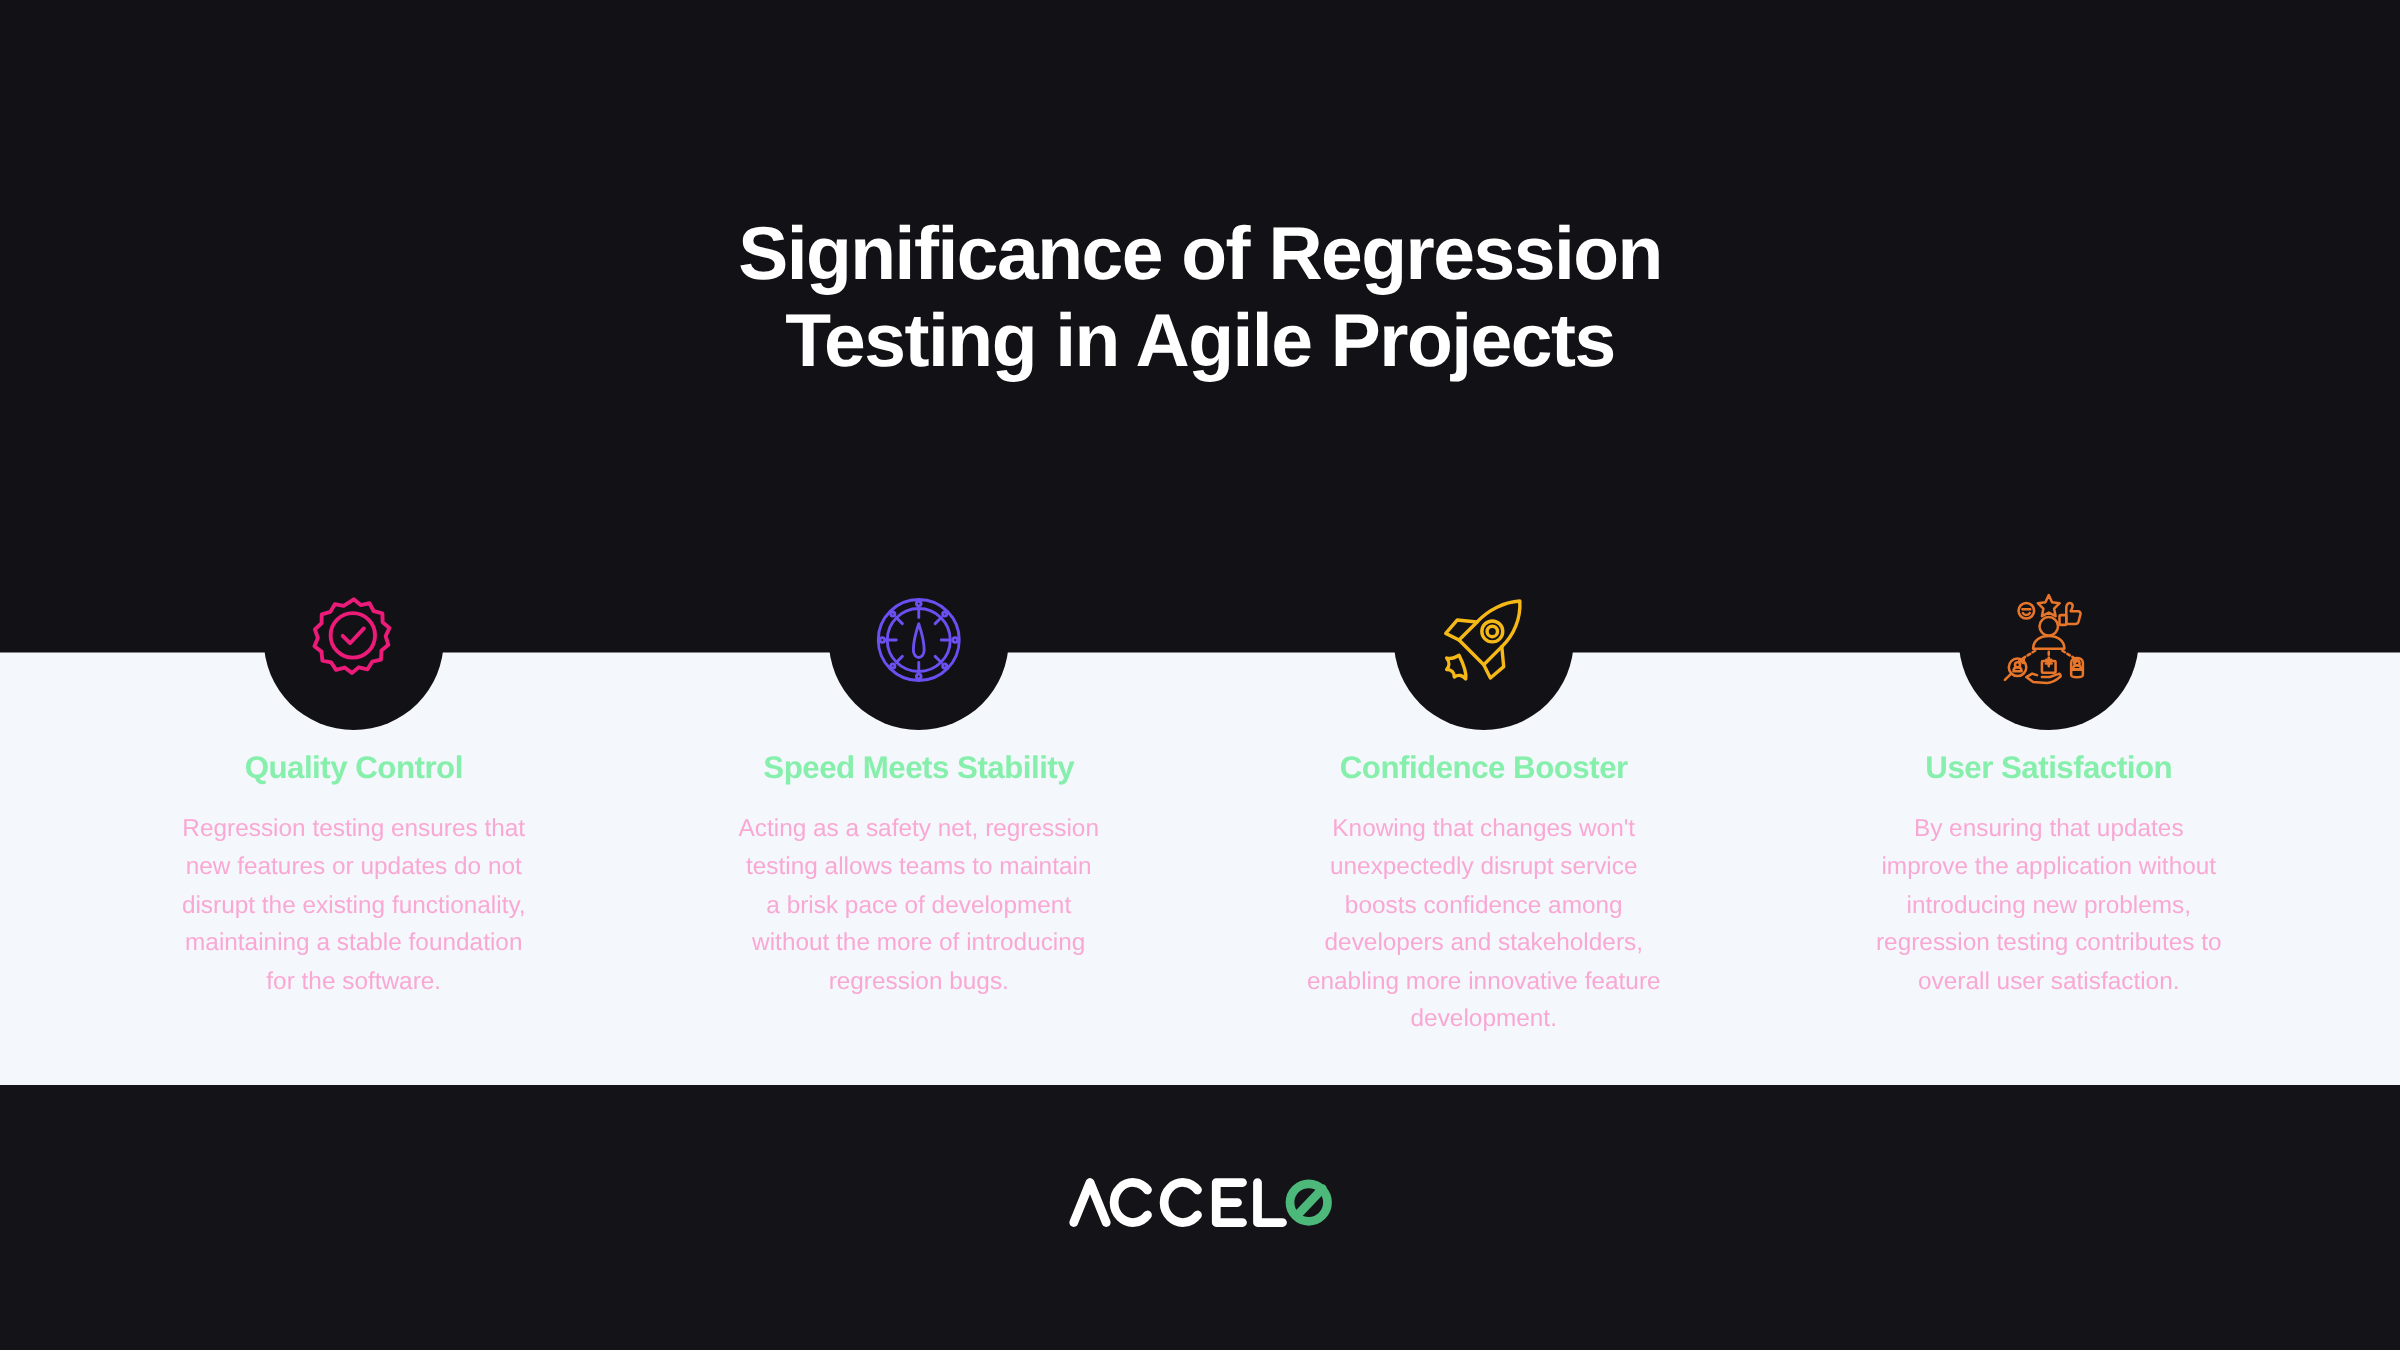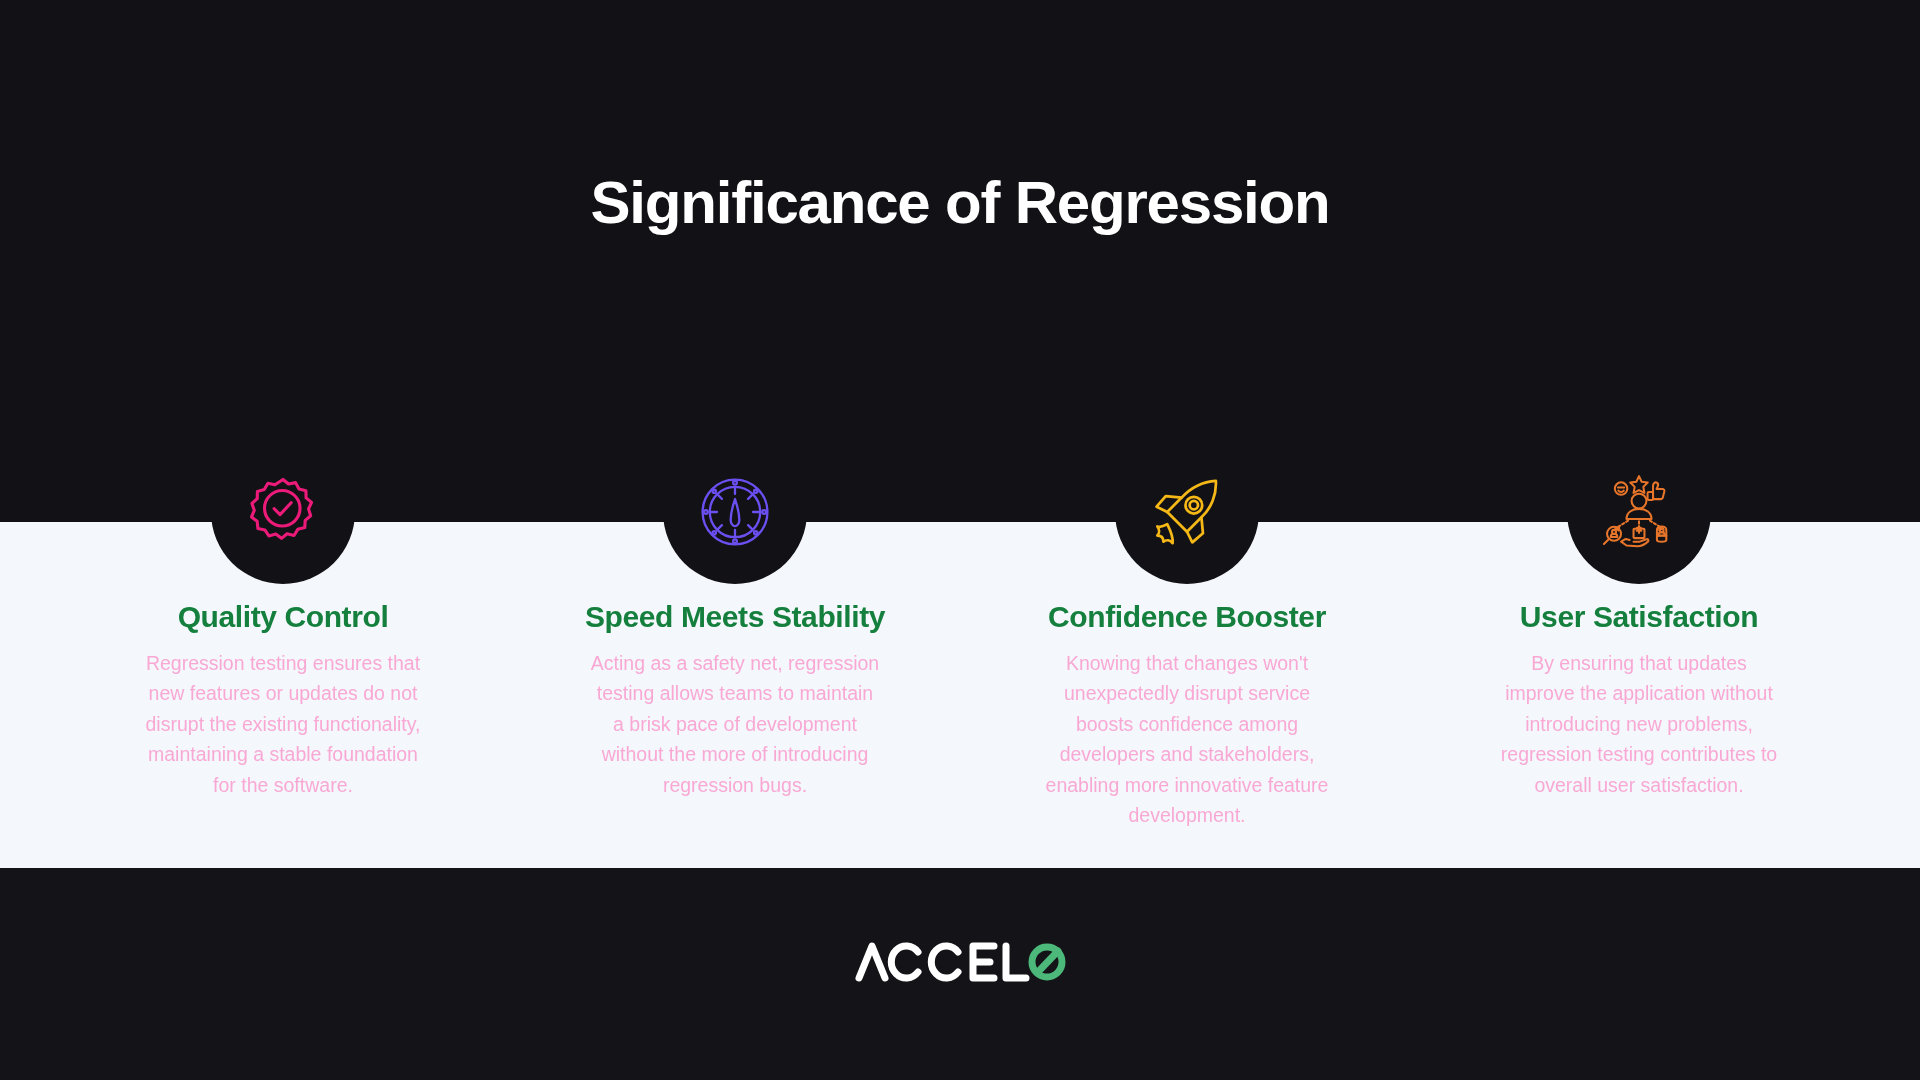--- a/index.html
+++ b/index.html
@@ -92,23 +92,23 @@
     justify-content: center;
   }
   .icon-disc svg { display: block; }
 
   .card-title {
     position: absolute;
     top: 600px;
     left: 0;
     width: 450px;
     text-align: center;
-    font-size: 30px;
+    font-size: 25px;
     font-weight: 700;
-    color: #15803d;
+    color: #86efac;
     letter-spacing: -0.4px;
   }
 
   .card-body {
     position: absolute;
     top: 648px;
     left: 50%;
     transform: translateX(-50%);
     width: 290px;
     text-align: center;
@@ -131,20 +131,21 @@
 </style>
 </head>
 <body>
 
 <div id="hero"></div>
 <div id="panel"></div>
 <div id="footer-band"></div>
 
 <div id="page-title">
   <span class="line">Significance of Regression</span>
+  <span class="line">Testing in Agile Projects</span>
 </div>
 
 <div id="cards">
 
   <div class="card">
     <div class="icon-disc">
       <svg width="74" height="74" viewBox="0 0 100 100">
         <g fill="none" stroke="#ec1a79" stroke-width="4.2" stroke-linecap="round" stroke-linejoin="round">
           <path d="M50 6 L57.5 12.2 L67 10.3 L71.6 18.9 L81 21.2 L81.2 30.9 L88.6 37 L84.5 45.8 L87.4 55.1
                    L80 61.4 L79.4 71.1 L70 73.4 L64.9 81.7 L55.5 79.5 L48 85.6 L40.2 79.8 L30.9 82.3

